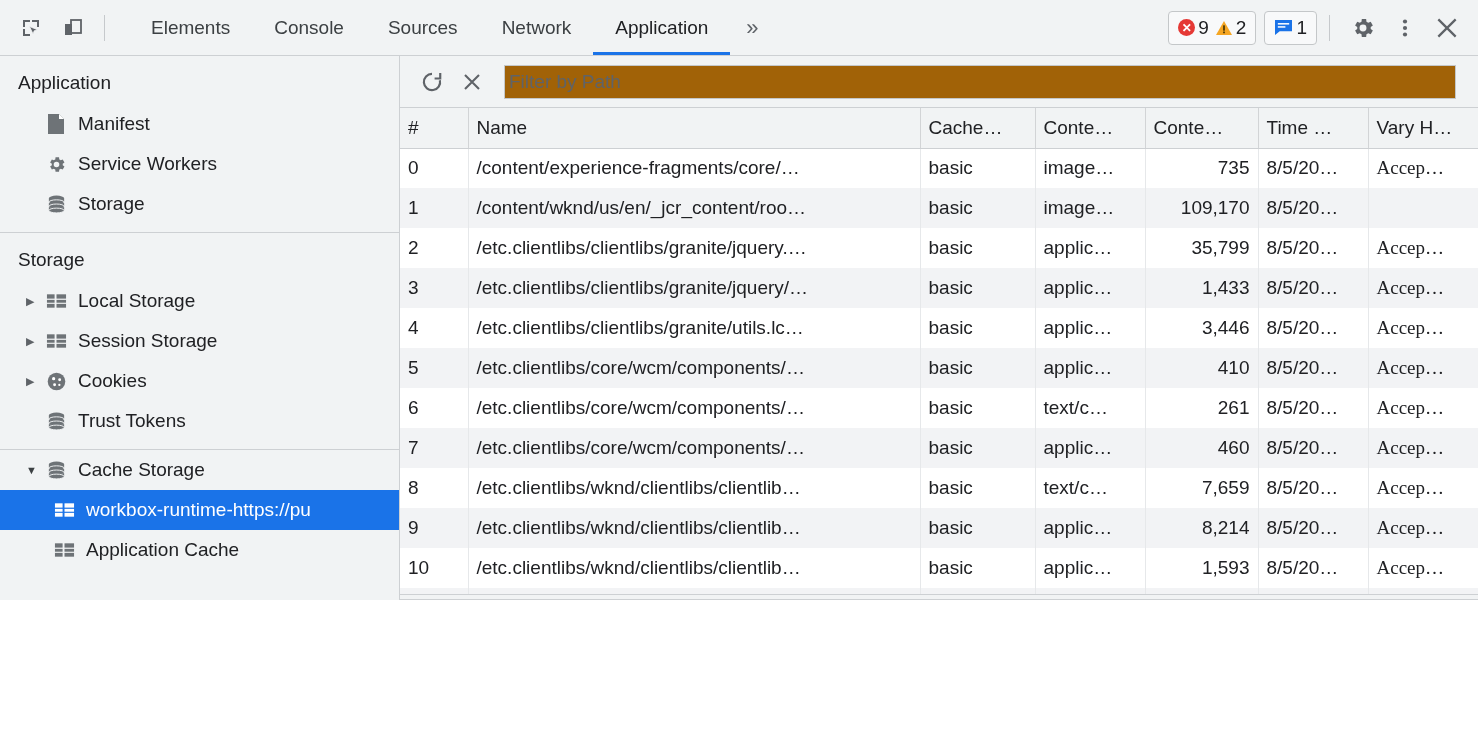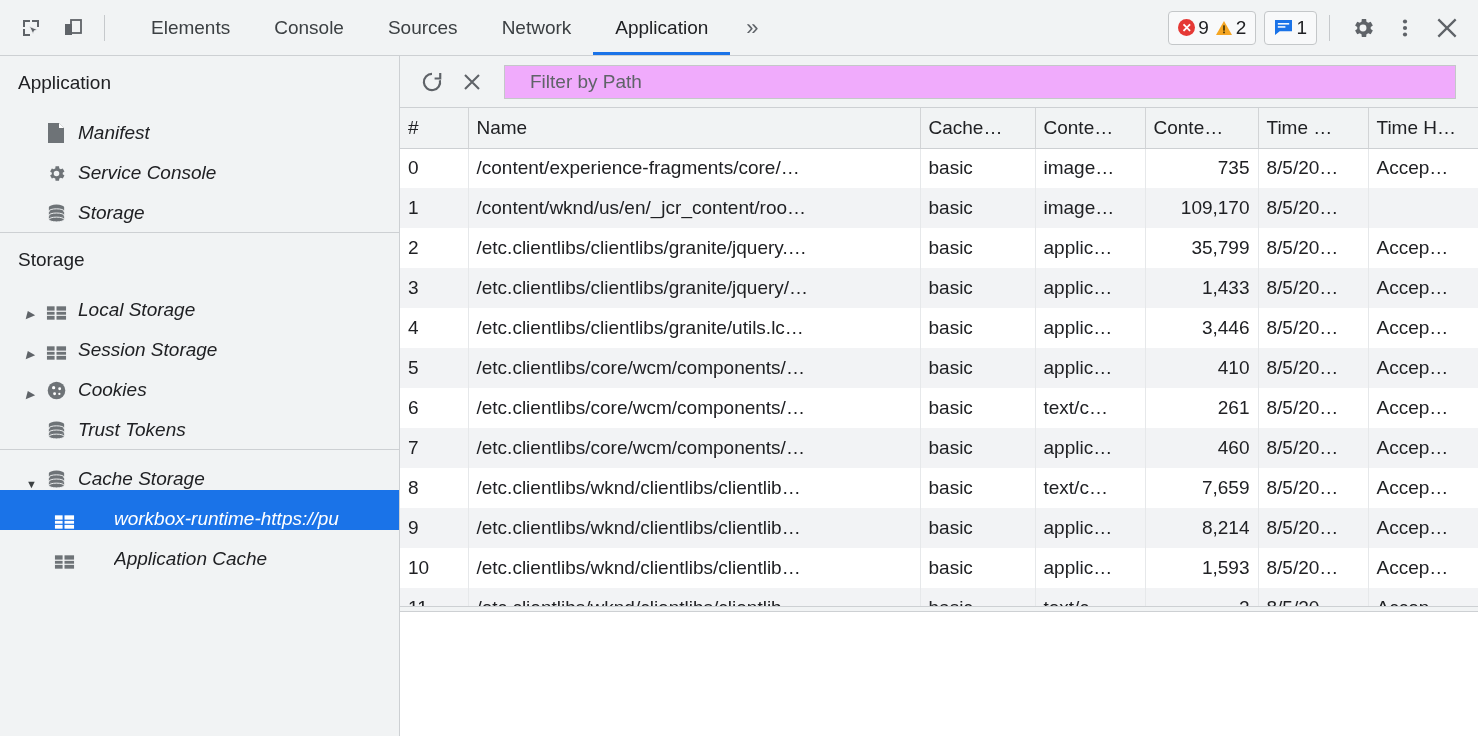--- a/index.html
+++ b/index.html
@@ -2,21 +2,21 @@
 <html><head>
 <meta charset="utf-8">
 <style>
   * { box-sizing: border-box; margin: 0; padding: 0; }
   html, body {
     width: 1478px; height: 736px;
     font-family: "Liberation Sans", sans-serif;
     background: #ffffff;
     overflow: hidden;
   }
-  #app { position: relative; width: 1478px; height: 736px; display: flex; flex-direction: column; }
+  #app { position: relative; width: 1478px; height: 600px; display: flex; flex-direction: column; }
 
   
   .tabbar {
     height: 56px; min-height: 56px;
     background: #f1f3f4;
     display: flex; align-items: center;
     border-bottom: 1px solid #cdd0d3;
     position: relative;
   }
   .tb-iconbtn {
@@ -79,29 +79,28 @@
     overflow: hidden;
     position: relative;
   }
   .side-section { border-bottom: 1px solid #cdd0d3; padding-bottom: 8px; }
   .side-section.nb { border-bottom: none; }
   .side-title {
     font-size: 19px; color: #202124;
     padding: 16px 0 10px 18px;
   }
   .side-item {
-    display: flex; align-items: flex-end;
+    display: flex; align-items: center;
     height: 40px;
     padding-left: 18px;
     font-size: 19px; color: #202124;
     white-space: nowrap;
-    font-style: italic;
   }
   .side-item.indent1 { padding-left: 26px; }
-  .side-item.indent2 { padding-left: 54px; gap: 28px; }
+  .side-item.indent2 { padding-left: 54px; }
   .side-item.selected { background: #1a73e8; color: #ffffff; }
   .twisty {
     width: 20px; min-width: 20px; display: flex; align-items: center;
     color: #5f6368; font-size: 11px;
   }
   .twisty.empty { visibility: hidden; }
   .twisty.open { color: #3c4043; }
   .si-icon {
     width: 26px; min-width: 26px; display: flex; align-items: center; justify-content: flex-start;
   }
@@ -116,23 +115,23 @@
     border-bottom: 1px solid #cdd0d3;
     padding: 0 12px;
   }
   .fb-btn {
     width: 40px; height: 40px;
     display: flex; align-items: center; justify-content: center;
     color: #5f6368;
   }
   .filter-input {
     flex: 1; height: 34px; margin-left: 12px; margin-right: 10px;
-    border: 1px solid #c4c7c9; background: #f0abfc;
+    border: 1px solid #c4c7c9; background: #a16207;
     font-size: 19px; color: #202124;
-    padding: 0 25px;
+    padding: 0 4px;
     font-family: "Liberation Sans", sans-serif;
     outline: none;
   }
   .filter-input::placeholder { color: #5f6368; }
 
   .grid-wrap { flex: 1; min-height: 0; display: flex; flex-direction: column; overflow: hidden; }
   table.grid { width: 100%; border-collapse: collapse; table-layout: fixed; }
   table.grid th {
     background: #f1f3f4;
     font-weight: normal;
@@ -146,21 +145,21 @@
     white-space: nowrap; overflow: hidden;
   }
   table.grid th:last-child { border-right: none; }
   table.grid td {
     font-size: 19px; color: #202124;
     height: 40px; padding: 0 8px;
     border-right: 1px solid #e6e8ea;
     white-space: nowrap; overflow: hidden;
     vertical-align: middle;
   }
-  table.grid td:last-child { border-right: none; }
+  table.grid td:last-child { border-right: none; font-family: Liberation Serif, serif; }
   table.grid tbody tr:nth-child(even) { background: #f2f3f5; }
   table.grid tbody tr:nth-child(odd) { background: #ffffff; }
   .col-idx { width: 68px; }
   .col-name { width: 452px; }
   .col-resp { width: 115px; }
   .col-ctype { width: 110px; }
   .col-clen { width: 113px; }
   .col-time { width: 110px; }
   .col-vary { width: 110px; }
   td.num { text-align: right; }
@@ -295,21 +294,21 @@
           <span class="si-label">Manifest</span>
         </div>
 
         <div class="side-item indent1">
           <span class="twisty empty">▶</span>
           <span class="si-icon">
             <svg width="21" height="21" viewBox="0 0 24 24">
               <path fill="#6e7377" d="M19.1 12.9a7.5 7.5 0 0 0 0-1.8l2-1.5-2-3.4-2.3.9a7.3 7.3 0 0 0-1.6-.9l-.3-2.4h-4l-.3 2.4c-.6.2-1.1.5-1.6.9l-2.3-.9-2 3.4 2 1.5a7.5 7.5 0 0 0 0 1.8l-2 1.5 2 3.4 2.3-.9c.5.4 1 .7 1.6.9l.3 2.4h4l.3-2.4c.6-.2 1.1-.5 1.6-.9l2.3.9 2-3.4-2-1.5zM12 15.2A3.2 3.2 0 1 1 12 8.8a3.2 3.2 0 0 1 0 6.4z"></path>
             </svg>
           </span>
-          <span class="si-label">Service Console</span>
+          <span class="si-label">Service Workers</span>
         </div>
 
         <div class="side-item indent1">
           <span class="twisty empty">▶</span>
           <span class="si-icon">
             <svg width="21" height="21" viewBox="0 0 22 22">
               <ellipse cx="11" cy="4.5" rx="8" ry="2.8" fill="#6e7377"></ellipse>
               <rect x="3" y="4.5" width="16" height="3.6" fill="#6e7377"></rect>
               <ellipse cx="11" cy="8.6" rx="8" ry="2.5" fill="#6e7377" stroke="#f1f3f4" stroke-width="1"></ellipse>
               <rect x="3" y="9.5" width="16" height="3.2" fill="#6e7377"></rect>
@@ -467,21 +466,21 @@
                 <col class="col-vary">
             </colgroup>
             <thead>
               <tr>
                 <th>#</th>
                 <th>Name</th>
                 <th>Cache…</th>
                 <th>Conte…</th>
                 <th>Conte…</th>
                 <th>Time …</th>
-                <th>Time H…</th>
+                <th>Vary H…</th>
               </tr>
             </thead>
             <tbody>
               <tr>
                 <td>0</td>
                 <td>/content/experience-fragments/core/…</td>
                 <td>basic</td>
                 <td>image…</td>
                 <td class="num">735</td>
                 <td>8/5/20…</td>

